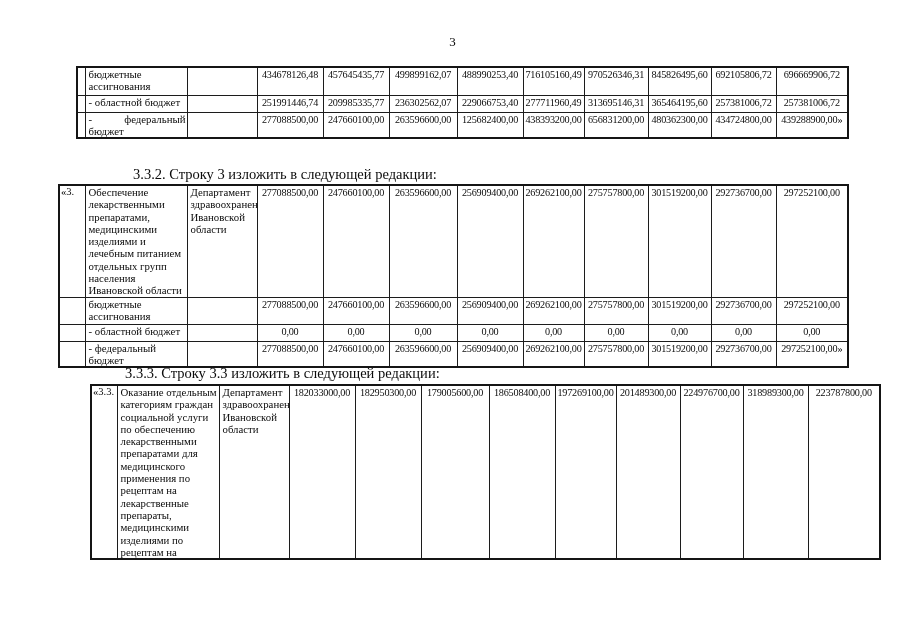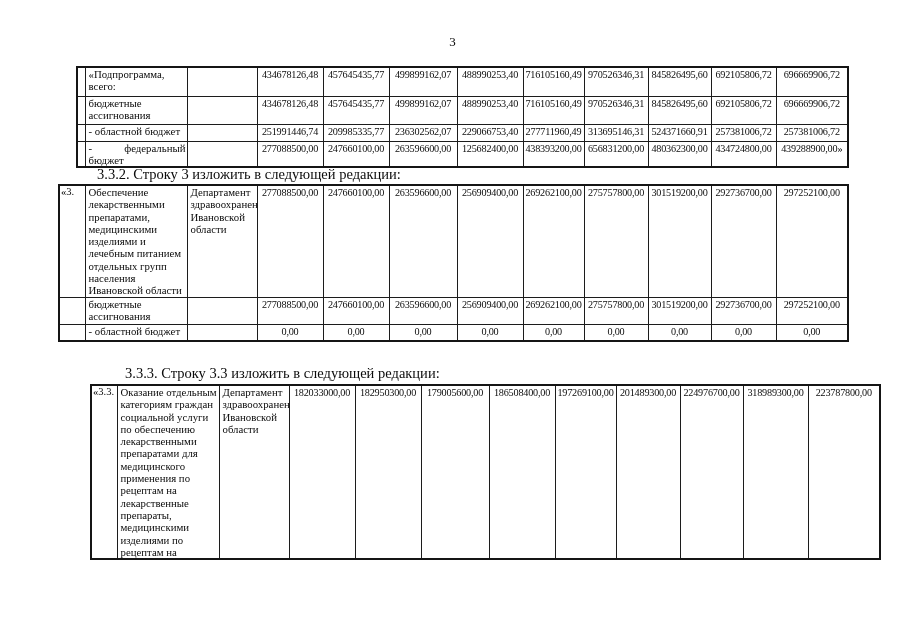--- a/index.html
+++ b/index.html
@@ -12,21 +12,21 @@
     overflow:hidden;
   }
   .page-number {
     position:absolute; top:34px; left:0; width:905px;
     text-align:center; font-size:13px;
   }
   .heading {
     position:absolute; left:97px;
     font-size:14.5px; white-space:nowrap; color:#0b0b0b;
   }
-  #heading-332 { top:166px; }
+  #heading-332 { top:166px;margin-left:36px; }
   #heading-333 { top:365px;margin-left:28px; }
 
   table.doc-table {
     position:absolute;
     border-collapse:collapse;
     table-layout:fixed;
     border:2px solid #151515;
   }
   table.doc-table td {
     border:1px solid #1c1c1c;
@@ -66,61 +66,46 @@
       <col style="width:66px">
       <col style="width:68px">
     <col style="width:66px">
       <col style="width:61px">
       <col style="width:64px">
     <col style="width:63px">
       <col style="width:65px">
       <col style="width:72px">
   </colgroup>
   <tbody>
-      <tr style="height:29px">
-    <td class="rn"></td>
-    <td class="lbl">«Подпрограмма,
-всего:</td>
+  <tr style="height:28px">
+    <td class="rn"></td>
+    <td class="lbl">бюджетные
+ассигнования</td>
     <td class="lbl"></td>
     <td class="num">434678126,48</td>
     <td class="num">457645435,77</td>
     <td class="num">499899162,07</td>
     <td class="num">488990253,40</td>
     <td class="num">716105160,49</td>
     <td class="num">970526346,31</td>
     <td class="num">845826495,60</td>
     <td class="num">692105806,72</td>
     <td class="num">696669906,72</td>
   </tr>
-  <tr style="height:28px">
-    <td class="rn"></td>
-    <td class="lbl">бюджетные
-ассигнования</td>
-    <td class="lbl"></td>
-    <td class="num">434678126,48</td>
-    <td class="num">457645435,77</td>
-    <td class="num">499899162,07</td>
-    <td class="num">488990253,40</td>
-    <td class="num">716105160,49</td>
-    <td class="num">970526346,31</td>
-    <td class="num">845826495,60</td>
-    <td class="num">692105806,72</td>
-    <td class="num">696669906,72</td>
-  </tr>
   <tr style="height:17px">
     <td class="rn"></td>
     <td class="lbl">- областной бюджет</td>
     <td class="lbl"></td>
     <td class="num">251991446,74</td>
     <td class="num">209985335,77</td>
     <td class="num">236302562,07</td>
     <td class="num">229066753,40</td>
     <td class="num">277711960,49</td>
     <td class="num">313695146,31</td>
-    <td class="num">524371660,91</td>
+    <td class="num">365464195,60</td>
     <td class="num">257381006,72</td>
     <td class="num">257381006,72</td>
   </tr>
   <tr style="height:24px">
     <td class="rn"></td>
     <td class="lbl justify">- федеральный бюджет</td>
     <td class="lbl"></td>
     <td class="num">277088500,00</td>
     <td class="num">247660100,00</td>
     <td class="num">263596600,00</td>
@@ -198,20 +183,35 @@
     <td class="lbl"></td>
     <td class="num">0,00</td>
     <td class="num">0,00</td>
     <td class="num">0,00</td>
     <td class="num">0,00</td>
     <td class="num">0,00</td>
     <td class="num">0,00</td>
     <td class="num">0,00</td>
     <td class="num">0,00</td>
     <td class="num">0,00</td>
+  </tr>
+  <tr style="height:23px">
+    <td class="rn"></td>
+    <td class="lbl">- федеральный
+бюджет</td>
+    <td class="lbl"></td>
+    <td class="num">277088500,00</td>
+    <td class="num">247660100,00</td>
+    <td class="num">263596600,00</td>
+    <td class="num">256909400,00</td>
+    <td class="num">269262100,00</td>
+    <td class="num">275757800,00</td>
+    <td class="num">301519200,00</td>
+    <td class="num">292736700,00</td>
+    <td class="num">297252100,00»</td>
   </tr>
 </tbody>
   </table>
 
 <div class="heading" id="heading-333">3.3.3. Строку 3.3 изложить в следующей редакции:</div>
 
 <table class="doc-table" id="table-3">
   <colgroup>
     <col style="width:26px">
       <col style="width:102px">

